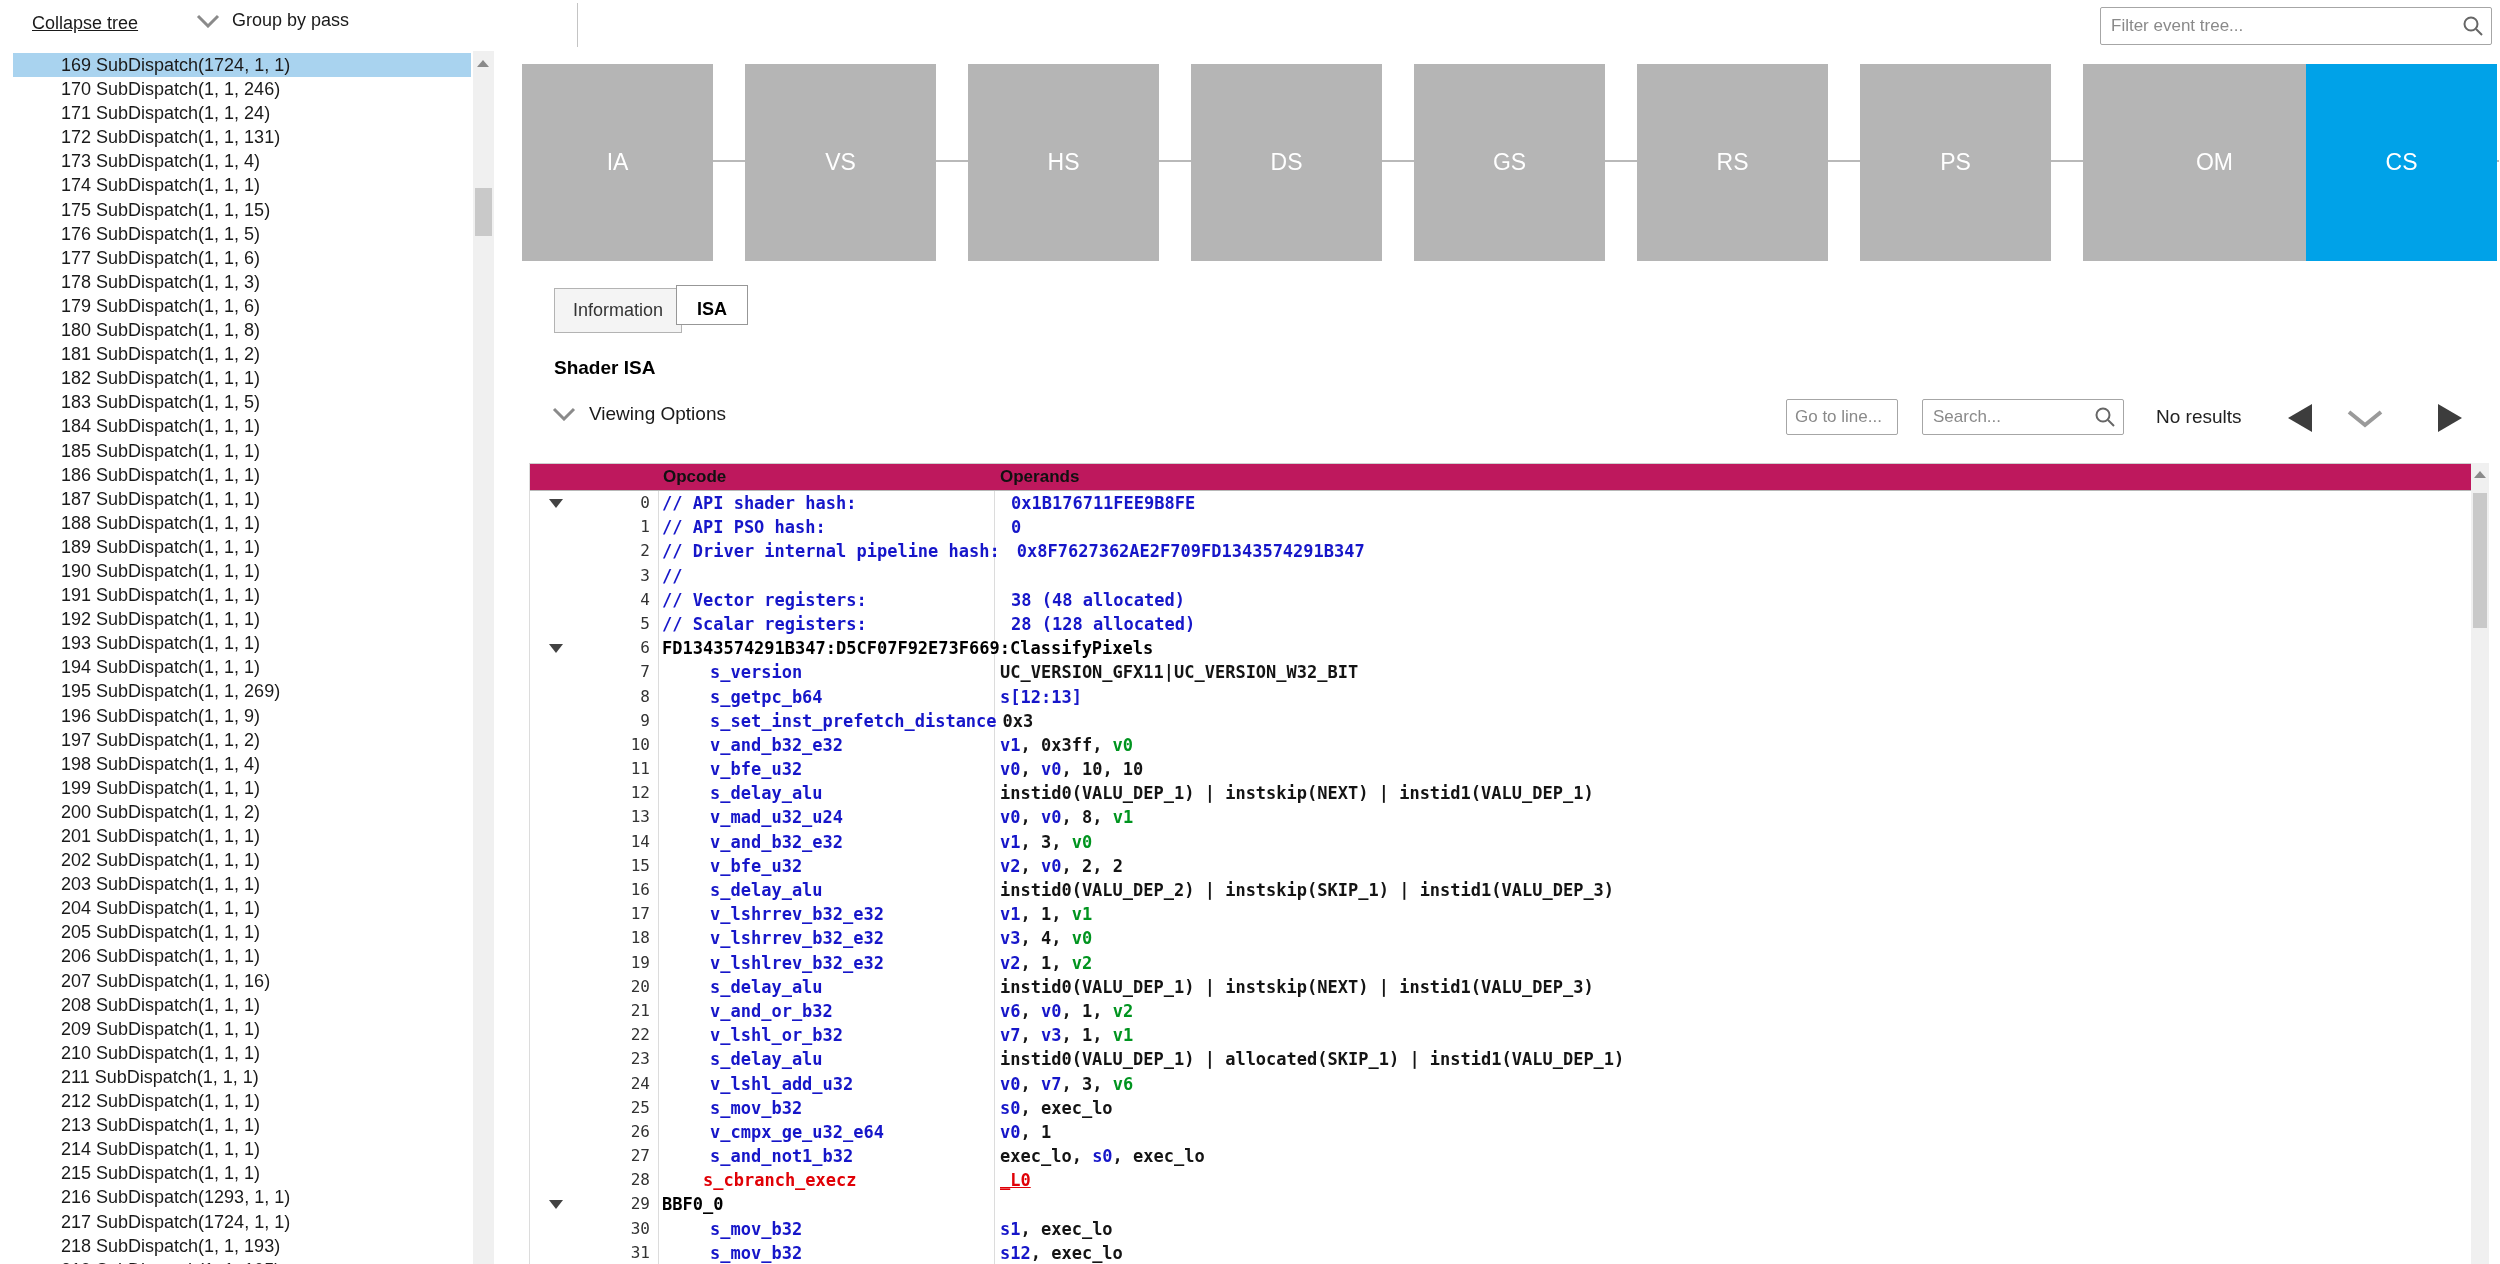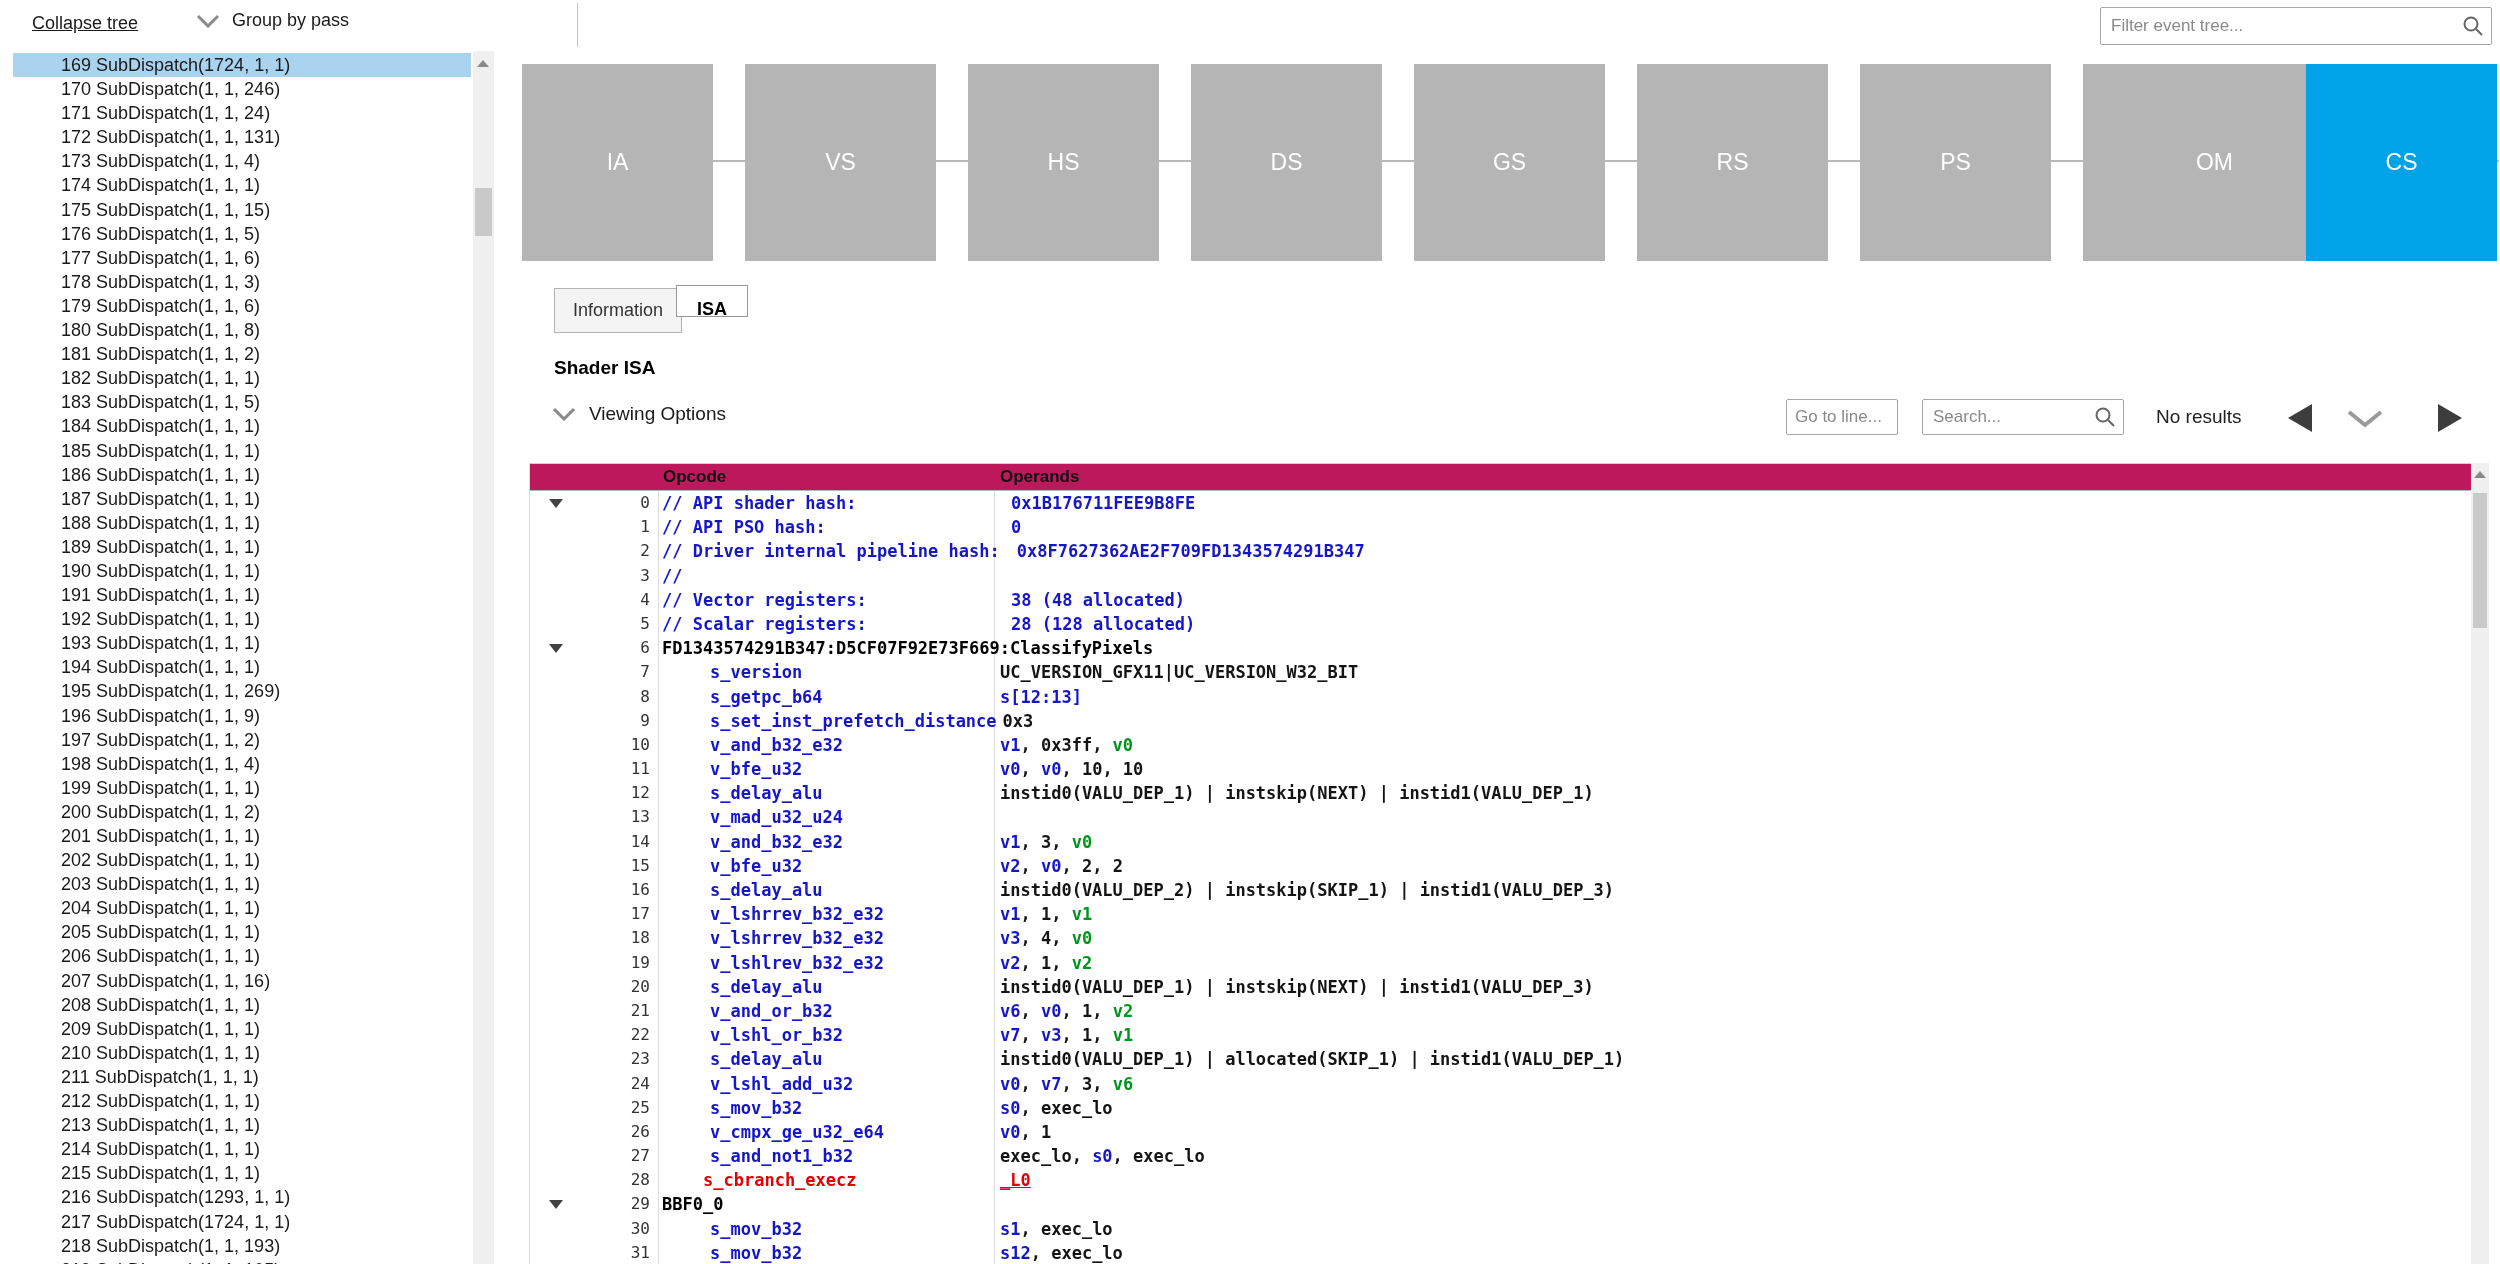--- a/index.html
+++ b/index.html
@@ -31,21 +31,21 @@
   #sidebar-scroll-thumb{position:absolute;left:2px;top:137px;width:17px;height:48px;background:#c9c9c9;}
   
   #pipeline-connector{position:absolute;left:522px;top:160px;width:1977px;height:2px;background:#b9b9b9;z-index:0;}
   .stage{position:absolute;top:64px;width:191px;height:197px;background:#b5b5b5;color:#ffffff;
     font-size:23px;text-align:center;line-height:197px;z-index:1;cursor:default;}
   .stage.active{background:#00a2e8;}
   
   .tab{position:absolute;box-sizing:border-box;font-size:18px;text-align:center;cursor:default;}
   #tab-information{left:554px;top:288px;height:45px;line-height:43px;padding:0 18px;
     border:1px solid #b3b3b3;background:#f4f4f4;color:#333;}
-  #tab-isa{left:676px;top:285px;height:32px;line-height:46px;padding:0 20px;
+  #tab-isa{left:676px;top:285px;height:40px;line-height:46px;padding:0 20px;
     border:1px solid #979797;background:#ffffff;font-weight:700;color:#000;}
   #shader-title{position:absolute;left:554px;top:357px;font-size:19px;font-weight:700;color:#000;}
   #viewing-options{position:absolute;left:552px;top:403px;display:flex;align-items:center;gap:13px;}
   #viewing-options span{font-size:19px;}
   #goto-box{left:1786px;top:399px;width:110px;height:34px;}
   #goto-box input{padding:0 8px;}
   #search-box{left:1922px;top:399px;width:200px;height:34px;}
   #no-results{position:absolute;left:2156px;top:406px;font-size:19px;color:#222;}
   #nav-prev{position:absolute;left:2288px;top:404px;width:0;height:0;cursor:default;
     border-top:14px solid transparent;border-bottom:14px solid transparent;border-right:24px solid #3d3d3d;}
@@ -218,21 +218,21 @@
       <div class="isa-row"><span class="num">3</span><span class="op comment">//</span><span class="ops cmt"></span></div>
       <div class="isa-row"><span class="num">4</span><span class="op comment">// Vector registers:</span><span class="ops cmt"><span class="seg-b">38 (48 allocated)</span></span></div>
       <div class="isa-row"><span class="num">5</span><span class="op comment">// Scalar registers:</span><span class="ops cmt"><span class="seg-b">28 (128 allocated)</span></span></div>
       <div class="isa-row"><span class="tri"></span><span class="num">6</span><span class="op label">FD1343574291B347:D5CF07F92E73F669:ClassifyPixels</span><span class="ops"></span></div>
       <div class="isa-row"><span class="num">7</span><span class="op inst">s_version</span><span class="ops"><span class="seg-k">UC_VERSION_GFX11|UC_VERSION_W32_BIT</span></span></div>
       <div class="isa-row"><span class="num">8</span><span class="op inst">s_getpc_b64</span><span class="ops"><span class="seg-b">s[12:13]</span></span></div>
       <div class="isa-row"><span class="num">9</span><span class="op inst">s_set_inst_prefetch_distance</span><span class="ops"><span class="seg-k">0x3</span></span></div>
       <div class="isa-row"><span class="num">10</span><span class="op inst">v_and_b32_e32</span><span class="ops"><span class="seg-b">v1</span><span class="seg-k">, 0x3ff, </span><span class="seg-g">v0</span></span></div>
       <div class="isa-row"><span class="num">11</span><span class="op inst">v_bfe_u32</span><span class="ops"><span class="seg-b">v0</span><span class="seg-k">, </span><span class="seg-b">v0</span><span class="seg-k">, 10, 10</span></span></div>
       <div class="isa-row"><span class="num">12</span><span class="op inst">s_delay_alu</span><span class="ops"><span class="seg-k">instid0(VALU_DEP_1) | instskip(NEXT) | instid1(VALU_DEP_1)</span></span></div>
-      <div class="isa-row"><span class="num">13</span><span class="op inst">v_mad_u32_u24</span></div>
+      <div class="isa-row"><span class="num">13</span><span class="op inst">v_mad_u32_u24</span><span class="ops"><span class="seg-b">v0</span><span class="seg-k">, </span><span class="seg-b">v0</span><span class="seg-k">, 8, </span><span class="seg-g">v1</span></span></div>
       <div class="isa-row"><span class="num">14</span><span class="op inst">v_and_b32_e32</span><span class="ops"><span class="seg-b">v1</span><span class="seg-k">, 3, </span><span class="seg-g">v0</span></span></div>
       <div class="isa-row"><span class="num">15</span><span class="op inst">v_bfe_u32</span><span class="ops"><span class="seg-b">v2</span><span class="seg-k">, </span><span class="seg-b">v0</span><span class="seg-k">, 2, 2</span></span></div>
       <div class="isa-row"><span class="num">16</span><span class="op inst">s_delay_alu</span><span class="ops"><span class="seg-k">instid0(VALU_DEP_2) | instskip(SKIP_1) | instid1(VALU_DEP_3)</span></span></div>
       <div class="isa-row"><span class="num">17</span><span class="op inst">v_lshrrev_b32_e32</span><span class="ops"><span class="seg-b">v1</span><span class="seg-k">, 1, </span><span class="seg-g">v1</span></span></div>
       <div class="isa-row"><span class="num">18</span><span class="op inst">v_lshrrev_b32_e32</span><span class="ops"><span class="seg-b">v3</span><span class="seg-k">, 4, </span><span class="seg-g">v0</span></span></div>
       <div class="isa-row"><span class="num">19</span><span class="op inst">v_lshlrev_b32_e32</span><span class="ops"><span class="seg-b">v2</span><span class="seg-k">, 1, </span><span class="seg-g">v2</span></span></div>
       <div class="isa-row"><span class="num">20</span><span class="op inst">s_delay_alu</span><span class="ops"><span class="seg-k">instid0(VALU_DEP_1) | instskip(NEXT) | instid1(VALU_DEP_3)</span></span></div>
       <div class="isa-row"><span class="num">21</span><span class="op inst">v_and_or_b32</span><span class="ops"><span class="seg-b">v6</span><span class="seg-k">, </span><span class="seg-b">v0</span><span class="seg-k">, 1, </span><span class="seg-g">v2</span></span></div>
       <div class="isa-row"><span class="num">22</span><span class="op inst">v_lshl_or_b32</span><span class="ops"><span class="seg-b">v7</span><span class="seg-k">, </span><span class="seg-b">v3</span><span class="seg-k">, 1, </span><span class="seg-g">v1</span></span></div>
       <div class="isa-row"><span class="num">23</span><span class="op inst">s_delay_alu</span><span class="ops"><span class="seg-k">instid0(VALU_DEP_1) | allocated(SKIP_1) | instid1(VALU_DEP_1)</span></span></div>

